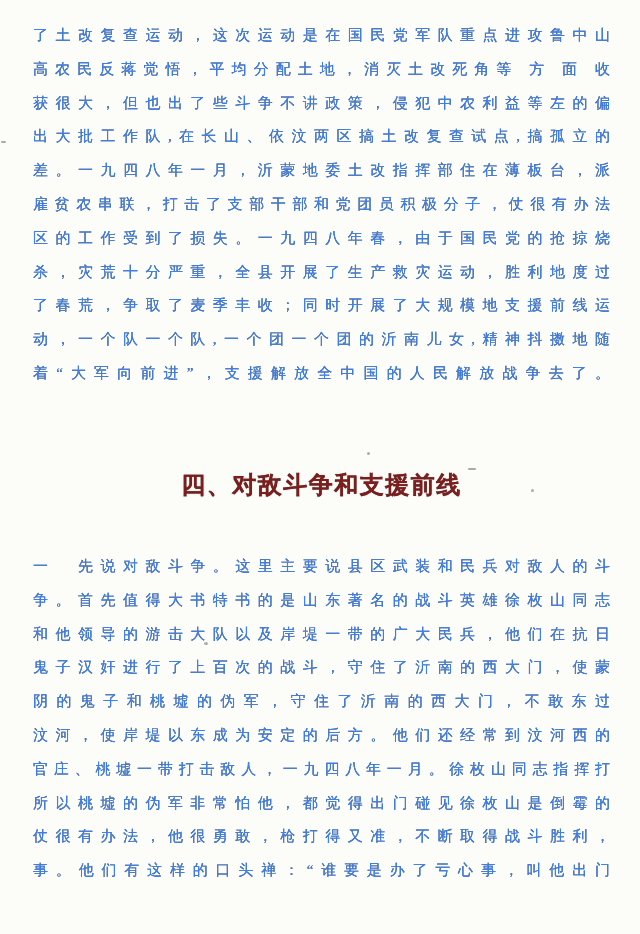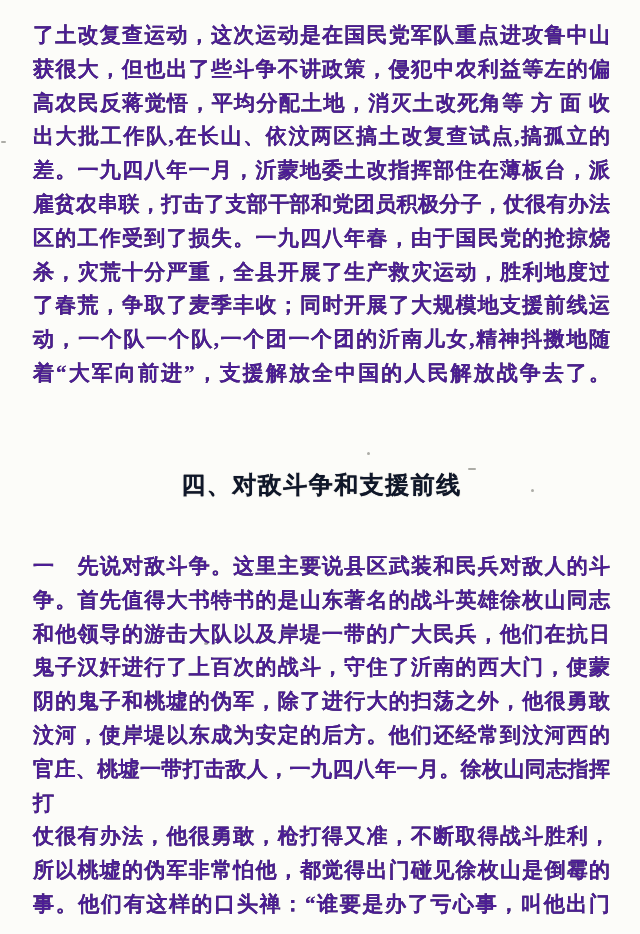--- a/index.html
+++ b/index.html
@@ -10,83 +10,82 @@
     background:#fcfcf9;
     overflow:hidden;
     font-family:"Liberation Serif","DejaVu Serif",serif;
   }
   .para{
     position:absolute;
     left:33px;
     width:577px;
   }
   .para .line{
-    font-size:21px;
+    font-size:15px;
     line-height:33.8px;
-    color:#4c1d95;
+    color:#3b82f6;
     text-align:justify;
     text-align-last:justify;
     -moz-text-align-last:justify;
     text-shadow:0 0 0.6px rgba(0,0,0,0.75);
     white-space:normal;
-    font-weight:bold;
   }
   .para1{ top:19px; }
   .para2{ top:534px;margin-top:16px; }
   .heading{
     position:absolute;
     left:33px;
     top:469px;
     width:577px;
     margin:0;
     font-size:24px;
     font-weight:bold;
     letter-spacing:1.5px;
-    color:#0f172a;
+    color:#7f1d1d;
     text-align:center;
     text-shadow:0 0 0.7px rgba(0,0,0,0.85);
   }
   .speck{
     position:absolute;
     background:#8a8a85;
     border-radius:50%;
     opacity:0.7;
   }
 </style>
 </head>
 <body>
 
 <div class="page">
 
   <div class="para para1">
     <div class="line">了土改复查运动，这次运动是在国民党军队重点进攻鲁中山</div>
+    <div class="line">高农民反蒋觉悟，平均分配土地，消灭土改死角等 方 面 收</div>
     <div class="line">获很大，但也出了些斗争不讲政策，侵犯中农利益等左的偏</div>
-    <div class="line">高农民反蒋觉悟，平均分配土地，消灭土改死角等 方 面 收</div>
     <div class="line">出大批工作队,在长山、依汶两区搞土改复查试点,搞孤立的</div>
     <div class="line">差。一九四八年一月，沂蒙地委土改指挥部住在薄板台，派</div>
     <div class="line">雇贫农串联，打击了支部干部和党团员积极分子，仗很有办法</div>
     <div class="line">区的工作受到了损失。一九四八年春，由于国民党的抢掠烧</div>
     <div class="line">杀，灾荒十分严重，全县开展了生产救灾运动，胜利地度过</div>
     <div class="line">了春荒，争取了麦季丰收；同时开展了大规模地支援前线运</div>
     <div class="line">动，一个队一个队,一个团一个团的沂南儿女,精神抖擞地随</div>
     <div class="line">着“大军向前进”，支援解放全中国的人民解放战争去了。</div>
   </div>
 
   <h2 class="heading">四、对敌斗争和支援前线</h2>
 
   <div class="para para2">
     <div class="line">一　先说对敌斗争。这里主要说县区武装和民兵对敌人的斗</div>
     <div class="line">争。首先值得大书特书的是山东著名的战斗英雄徐枚山同志</div>
     <div class="line">和他领导的游击大队以及岸堤一带的广大民兵，他们在抗日</div>
     <div class="line">鬼子汉奸进行了上百次的战斗，守住了沂南的西大门，使蒙</div>
-    <div class="line">阴的鬼子和桃墟的伪军，除了进行大的扫荡之外，他很勇敢</div>
+    <div class="line">阴的鬼子和桃墟的伪军，守住了沂南的西大门，不敢东过</div>
     <div class="line">汶河，使岸堤以东成为安定的后方。他们还经常到汶河西的</div>
     <div class="line">官庄、桃墟一带打击敌人，一九四八年一月。徐枚山同志指挥打</div>
+    <div class="line">所以桃墟的伪军非常怕他，都觉得出门碰见徐枚山是倒霉的</div>
     <div class="line">仗很有办法，他很勇敢，枪打得又准，不断取得战斗胜利，</div>
-    <div class="line">所以桃墟的伪军非常怕他，都觉得出门碰见徐枚山是倒霉的</div>
     <div class="line">事。他们有这样的口头禅：“谁要是办了亏心事，叫他出门</div>
   </div>
 
   <div class="speck" style="left:1px;top:141px;width:5px;height:2px;border-radius:1px;"></div>
   <div class="speck" style="left:367px;top:452px;width:3px;height:3px;"></div>
   <div class="speck" style="left:468px;top:468px;width:8px;height:2px;border-radius:1px;"></div>
   <div class="speck" style="left:531px;top:489px;width:3px;height:3px;"></div>
   <div class="speck" style="left:204px;top:642px;width:4px;height:3px;"></div>
 
 </div>

